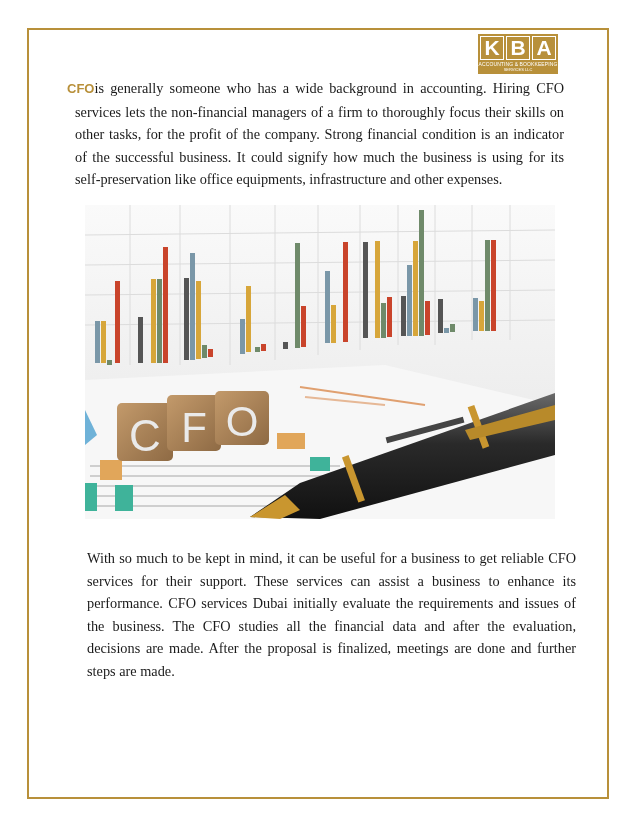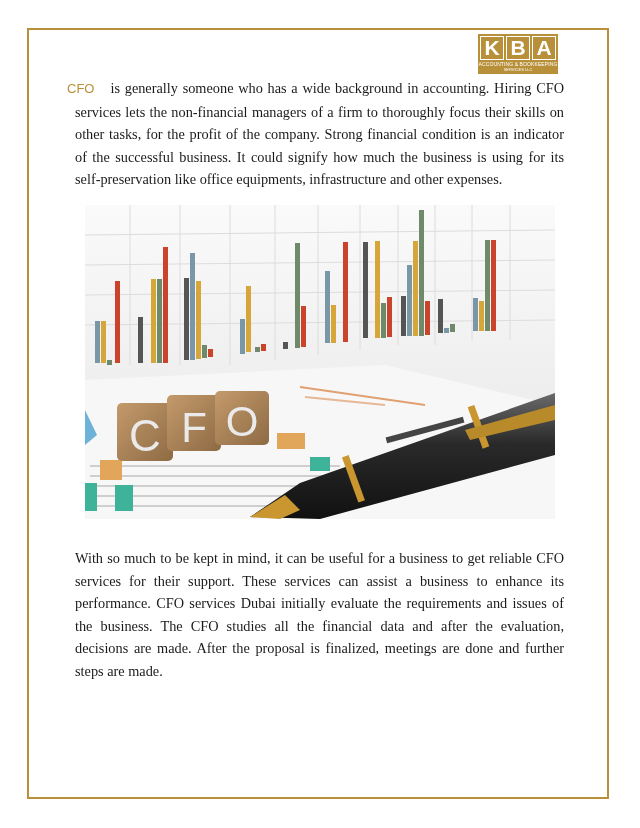--- a/index.html
+++ b/index.html
@@ -5,22 +5,22 @@
   html, body { margin:0; padding:0; background:#ffffff; }
   body { width:640px; height:828px; position:relative; overflow:hidden; font-family:"DejaVu Serif", serif; }
   .frame { position:absolute; left:27px; top:28px; width:582px; height:771px; border:2px solid #b8903a; box-sizing:border-box; }
   .logo { position:absolute; left:478px; top:34px; width:80px; height:40px; background:#b8903a; display:flex; flex-direction:column; align-items:center; justify-content:center; }
   .logo-letters { display:flex; gap:2px; }
   .logo-letter { color:#fff; font-family:"Liberation Sans", sans-serif; font-weight:bold; font-size:21px; line-height:22px; width:24px; text-align:center; border:1px solid #fff; box-sizing:border-box; }
   .logo-sub { color:#fff; font-family:"Liberation Sans", sans-serif; font-size:5px; line-height:6px; margin-top:1px; letter-spacing:0.1px; white-space:nowrap; }
   .logo-sub2 { color:#fff; font-family:"Liberation Sans", sans-serif; font-size:4px; line-height:5px; }
   .para { position:absolute; left:75px; width:489px; font-size:14.3px; line-height:22.5px; color:#1a1a1a; text-align:justify; font-family:"Liberation Serif", serif; }
   .para1 { top:77px; }
-  .para2 { top:547px; }
-  .cfo-tag { color:#b8903a; font-family:"Liberation Sans", sans-serif; font-weight:normal; font-size:13px; margin-left:-8px; margin-right:16px; }
+  .para2 { top:547px;margin-left:12px; }
+  .cfo-tag { color:#b8903a; font-family:"Liberation Sans", sans-serif; font-weight:bold; font-size:13px; margin-left:-8px; margin-right:0; }
   .photo { position:absolute; left:85px; top:205px; width:470px; height:314px; overflow:hidden; background:#f3f3f3; }
 </style>
 </head>
 <body>
 
 <div class="frame"></div>
 
 <div class="logo">
   <div class="logo-letters">
     <span class="logo-letter">K</span>

